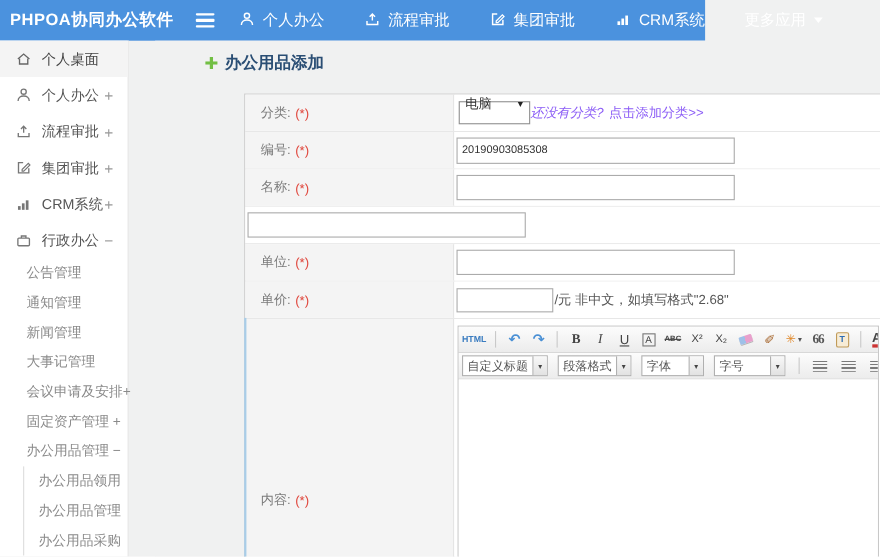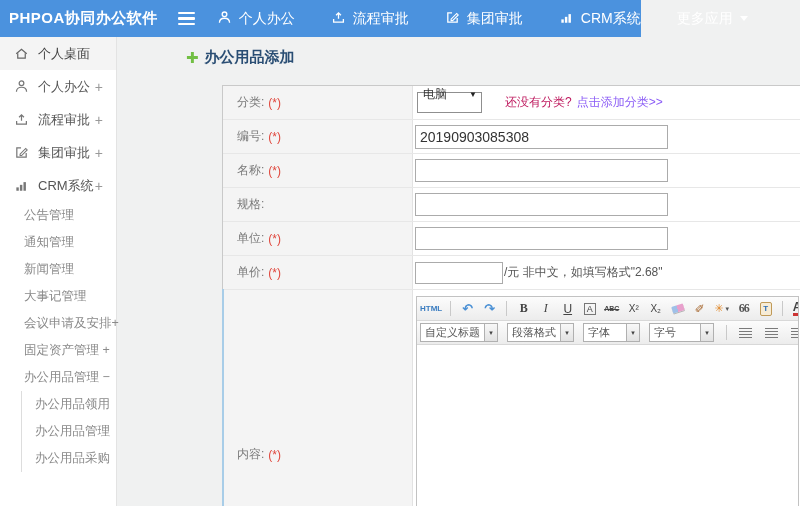--- a/index.html
+++ b/index.html
@@ -37,26 +37,26 @@
   .form { position:absolute; left:81px; top:48px; width:700px; background:#fff; border:1px solid #c9c9c9; }
   .frow { display:flex; border-bottom:1px solid #e7e7e7; height:34px; }
   .frow.tall { height:330px; position:relative; }
   .frow.tall::before { content:""; position:absolute; left:-1px; top:-1px; bottom:0; width:2px; background:#a8cde8; }
   .flabel { width:190px; min-width:190px; background:#f4f4f4; border-right:1px solid #e2e2e2;
     display:flex; align-items:center; gap:4px; padding-left:14px; font-size:12px; color:#7a7a7a; }
   .req { color:#e0483e; }
   .ffield { flex:1; display:flex; align-items:center; padding-left:2px; background:#fff; font-size:12px; overflow:hidden; }
   .frow.tall .ffield { align-items:flex-start; }
   .inp { height:23px; border:1px solid #ababab; width:253px; padding:0 4px; font-size:13px; color:#333; background:#fff; font-family:inherit; }
-  .inp.code { height:24px; font-size:14px; }
+  .inp.code { height:24px; font-size:10px; }
   .inp.small { width:88px; height:22px; }
   .fsel { display:inline-flex; align-items:center; justify-content:space-between; width:65px; height:21px;
     border:1px solid #8f8f8f; background:#fff; padding:0 4px 16px 5px; font-size:12px; color:#333; cursor:pointer; margin-left:2px; }
   .fsel .car { font-size:8px; color:#222; }
-  .hint { color:#be185d; margin-left:23px; }
+  .hint { color:#8b5cf6; margin-left:0;font-style:italic; }
   .linktxt { color:#8b5cf6; margin-left:5px; text-decoration:none; cursor:pointer; }
   .suffix { color:#555; margin-left:1px; }
   
   .editor { margin:6px 0 0 1px; width:383px; border:1px solid #c2c2c2; background:#fff; }
   .tbar { background:linear-gradient(#fcfcfc,#ececec); border-bottom:1px solid #d8d8d8;
     display:flex; align-items:center; height:24px; padding:0 3px; gap:5px; overflow:hidden; white-space:nowrap; }
   .tb { min-width:17px; height:19px; display:inline-flex; align-items:center; justify-content:center;
     font-size:11px; color:#444; border-radius:2px; cursor:pointer; flex:none; }
   .sep { width:1px; height:15px; background:#c9c9c9; margin:0 3px; flex:none; }
   .t-html { font-size:8px; font-weight:bold; color:#3a7cc0; }
@@ -175,20 +175,28 @@
   </div>
   <div class="s1">
     <svg viewBox="0 0 16 16" fill="#777">
       <rect x="2.5" y="10" width="2.6" height="3.6"></rect>
         <rect x="6.3" y="7.3" width="2.6" height="6.3"></rect>
         <rect x="10.1" y="4.4" width="2.6" height="9.2"></rect>
     </svg>
     <span>CRM系统</span>
     <span class="exp">+</span>
   </div>
+  <div class="s1">
+    <svg viewBox="0 0 16 16" fill="none" stroke="#777" stroke-width="1.3">
+      <rect x="2.4" y="5.8" width="11.2" height="7.4" rx="1"></rect>
+        <path d="M5.8 5.8V3.8h4.4v2"></path>
+    </svg>
+    <span>行政办公</span>
+    <span class="exp">−</span>
+  </div>
 
   <div class="s2">
       <span>公告管理</span>
     </div>
   <div class="s2">
       <span>通知管理</span>
     </div>
   <div class="s2">
       <span>新闻管理</span>
     </div>
@@ -255,24 +263,20 @@
       <div class="flabel">
         <span>名称:</span>
           <span class="req">(*)</span>
       </div>
       <div class="ffield">
         <input class="inp" style="">
       </div>
     </div>
 
     <div class="frow">
-      <div class="flabel">
-        <span>规格:</span>
-          <span class="req"></span>
-      </div>
       <div class="ffield">
         <input class="inp" style="">
       </div>
     </div>
 
     <div class="frow">
       <div class="flabel">
         <span>单位:</span>
           <span class="req">(*)</span>
       </div>

